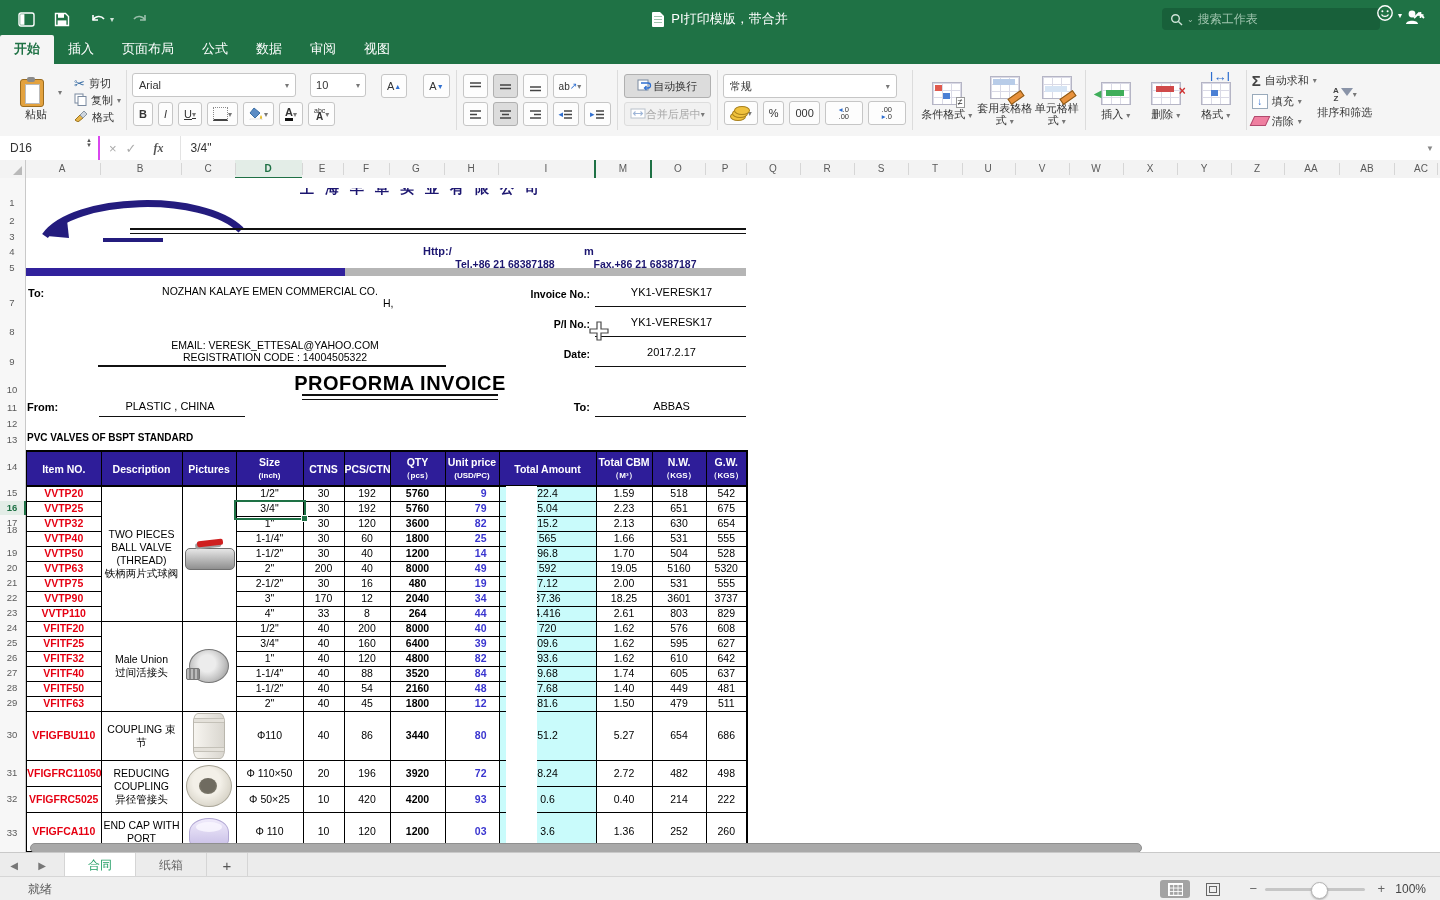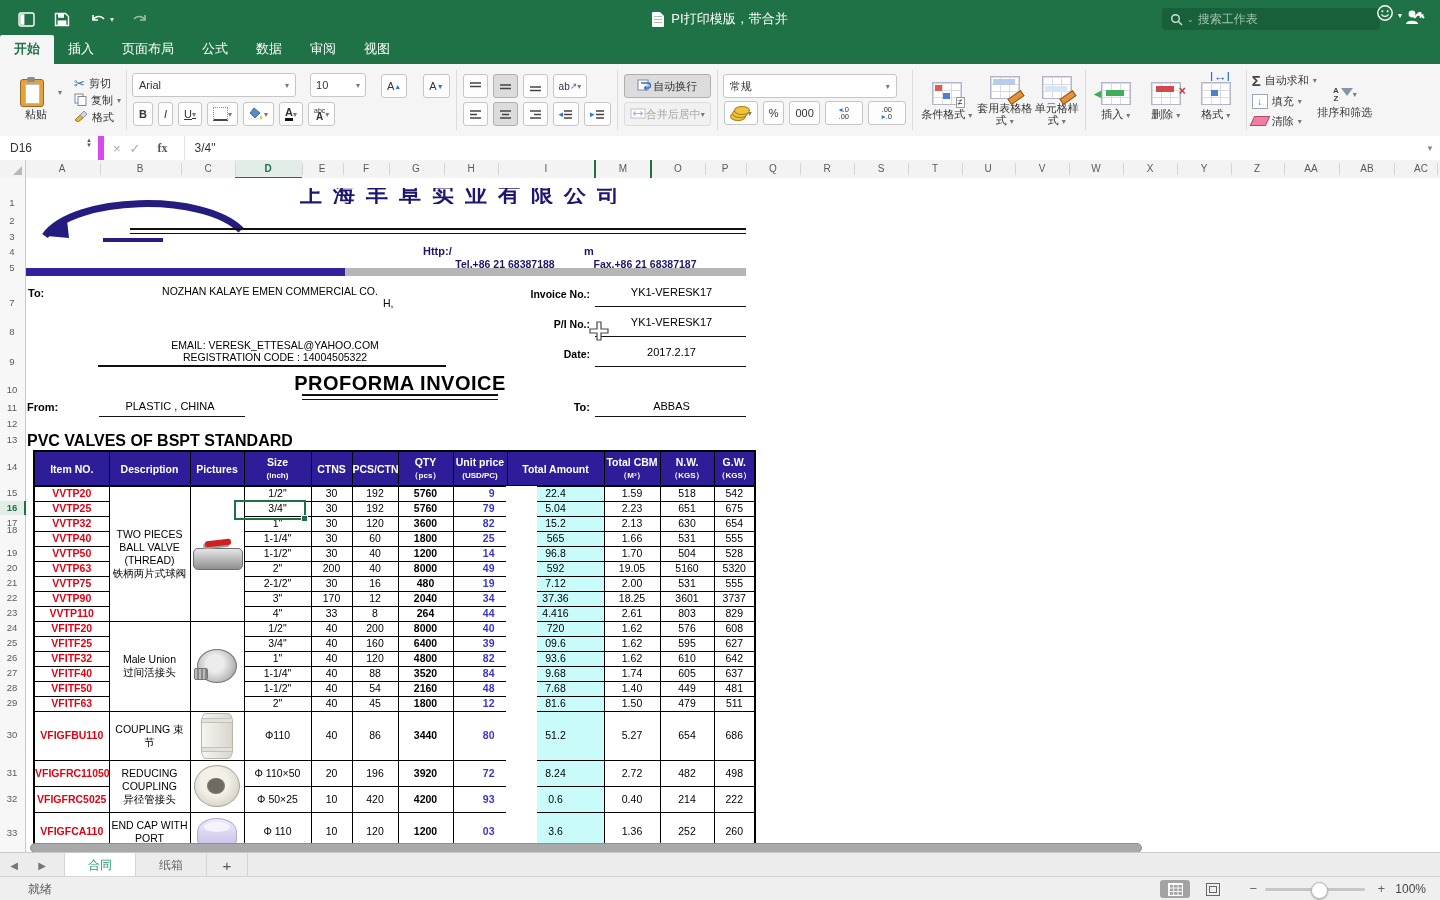--- a/index.html
+++ b/index.html
@@ -57,24 +57,24 @@
   .garrL{position:absolute;left:-8px;top:5px;color:#3fae5a;font-size:10px;}
   .gx{position:absolute;right:-6px;top:2px;color:#d03030;font-weight:bold;font-size:12px;}
   .garr{position:absolute;left:8px;top:-12px;color:#2f6fd0;font-size:13px;}
   .sigma{font-size:15px;font-weight:bold;color:#444;}
   .fico{display:inline-flex;width:14px;height:13px;border:1px solid #9ab;color:#2f6fd0;font-size:10px;align-items:center;justify-content:center;background:#fff;}
   .eraser{display:inline-block;width:14px;height:8px;background:#ef7fa0;border:1px solid #b04a6e;transform:skewX(-25deg);}
   .azf{display:inline-flex;flex-direction:column;font-size:8px;line-height:8px;font-weight:bold;color:#444;margin-right:2px;}
   .funnel{display:inline-block;width:0;height:0;border:6px solid transparent;border-top:8px solid #8a94a8;}
   
   .fbar{position:absolute;left:0;top:136px;width:1440px;height:24px;background:#fff;border-bottom:1px solid #cfcfcf;display:flex;align-items:center;font-size:12px;color:#333;}
-  .namebox{width:88px;height:24px;border-right:6px solid #d946ef;display:flex;align-items:center;padding-left:10px;position:relative;}
+  .namebox{width:88px;height:24px;border-right:2px solid #d946ef;display:flex;align-items:center;padding-left:10px;position:relative;}
   .spinner{position:absolute;right:6px;top:2px;display:flex;flex-direction:column;font-size:6px;color:#555;line-height:5px;}
   .fb-ico{color:#aaa;margin:0 9px;font-size:13px;}
-  .fx{font-family:"Liberation Serif",serif;font-weight:bold;color:#555;margin:0 8px;}
+  .fx{font-style:italic;font-family:"Liberation Serif",serif;font-weight:bold;color:#555;margin:0 8px;}
   .fb-val{margin-left:8px;border-left:1px solid #e3e3e3;padding-left:10px;height:24px;display:flex;align-items:center;}
   .fb-dd{position:absolute;right:6px;color:#888;font-size:8px;}
   
   .colstrip{position:absolute;left:0;top:160px;width:1440px;height:18px;background:#f3f3f3;border-bottom:1px solid #c9c9c9;}
   .collabel{position:absolute;top:0;width:30px;text-align:center;font-size:10px;color:#5a5a5a;line-height:18px;}
   .collabel.sel{color:#1e7145;font-weight:bold;}
   .colsel-bg{position:absolute;left:235px;top:0;width:67px;height:17px;background:#e3ede7;border-bottom:2px solid #1e7145;}
   .colline{position:absolute;top:3px;width:1px;height:12px;background:#d6d6d6;}
   .colmark{position:absolute;top:0;width:2px;height:18px;background:#1e7145;}
   .corner{position:absolute;left:0;top:0;width:25px;height:18px;border-right:1px solid #c9c9c9;}
@@ -84,21 +84,21 @@
   .rowlabel{position:absolute;left:0;width:24px;text-align:center;font-size:9.5px;color:#5a5a5a;}
   .rowlabel.sel{color:#1e7145;font-weight:bold;background:#e3ede7;border-right:2px solid #1e7145;}
   
   .abs{position:absolute;}
   .navy{color:#1c1670;}
   .ctr{text-align:center;}
   .blur{filter:blur(0.5px);}
   .uline{border-bottom:1.5px solid #111;}
   .dline{height:3px;border-top:2px solid #111;border-bottom:1px solid #111;}
   
-  #inv-table{position:absolute;left:25px;top:272px;border-collapse:collapse;table-layout:fixed;width:721px;background:#fff;z-index:2;border:2px solid #000;margin-left:8px;}
+  #inv-table{position:absolute;left:25px;top:272px;border-collapse:collapse;table-layout:fixed;width:721px;background:#fff;z-index:2;border:2px solid #000;}
   #inv-table th,#inv-table td{border:1px solid #000;padding:0;text-align:center;font-size:10.5px;overflow:hidden;line-height:13px;}
   #inv-table th{background:#2e1d99;color:#fff;font-weight:bold;border-bottom:2px solid #000;line-height:12px;}
   #inv-table th .sub{font-size:8px;font-weight:bold;}
   .c-item{color:#e60012;font-weight:bold;}
   .c-qty{font-weight:bold;}
   .c-unit{color:#3a35cf;font-weight:bold;text-align:right !important;padding-right:12px !important;}
   .c-total{background:#c9fbfb;}
   .c-desc{font-size:10px;line-height:12px;}
   .c-pic{vertical-align:middle;}
   td.thick{border-top-width:2px;}
@@ -575,21 +575,21 @@
   </div>
 
   <div class="sheet">
 
     <svg class="abs" style="left:33px;top:12px;z-index:2" width="215" height="52">
       <path d="M12 46 C40 6,170 2,208 40" fill="none" stroke="#241c7e" stroke-width="7"></path>
       <path d="M14 46 L34 30 L36 48 Z" fill="#241c7e"></path>
       <rect x="70" y="48" width="60" height="5" fill="#241c7e"></rect>
     </svg>
     <div class="abs navy bold" style="left:300px;top:10px;width:320px;height:16px;overflow:hidden;z-index:2">
-      <div style="margin-top:-8px;font-size:22px;letter-spacing:11px;white-space:nowrap">上海丰阜实业有限公司</div>
+      <div style="margin-top:-8px;font-size:14px;letter-spacing:11px;white-space:nowrap">上海丰阜实业有限公司</div>
     </div>
     <div class="abs dline" style="left:130px;top:50px;width:616px;z-index:2"></div>
     <div class="abs navy bold" style="left:423px;top:67px;font-size:11px;z-index:2">Http:/</div>
     <div class="abs navy bold" style="left:584px;top:67px;font-size:11px;z-index:2">m</div>
     <div class="abs navy bold ctr" style="left:390px;top:80px;width:230px;font-size:10.5px;z-index:2">Tel.+86 21 68387188</div>
     <div class="abs navy bold ctr" style="left:530px;top:80px;width:230px;font-size:10.5px;z-index:2">Fax.+86 21 68387187</div>
     <div class="abs" style="left:25px;top:90px;width:320px;height:8px;background:#31219c;z-index:2"></div>
     <div class="abs" style="left:345px;top:90px;width:401px;height:8px;background:#b5b5b5;z-index:2"></div>
 
     <div class="abs bold" style="left:28px;top:109px;font-size:11px;z-index:2">To:</div>
@@ -615,21 +615,21 @@
     <div class="abs bold ctr" style="left:285px;top:194px;width:230px;font-size:20px;letter-spacing:.5px;z-index:2">PROFORMA INVOICE</div>
     <div class="abs dline" style="left:302px;top:216px;width:196px;z-index:2"></div>
 
     <div class="abs bold" style="left:27px;top:223px;font-size:11px;z-index:2">From:</div>
     <div class="abs ctr" style="left:95px;top:222px;width:150px;font-size:11px;z-index:2">PLASTIC , CHINA</div>
     <div class="abs uline" style="left:99px;top:238px;width:146px;z-index:2"></div>
     <div class="abs bold" style="left:548px;top:223px;width:42px;text-align:right;font-size:11px;z-index:2">To:</div>
     <div class="abs ctr" style="left:597px;top:222px;width:149px;font-size:11px;z-index:2">ABBAS</div>
     <div class="abs uline" style="left:595px;top:238px;width:151px;z-index:2"></div>
 
-    <div class="abs bold" style="left:27px;top:254px;font-size:16px;z-index:2">PVC  VALVES OF BSPT  STANDARD</div>
+    <div class="abs bold" style="left:27px;top:254px;font-size:10px;z-index:2">PVC  VALVES OF BSPT  STANDARD</div>
 
     <table id="inv-table">
         <colgroup>
           <col style="width:75px">
           <col style="width:81px">
           <col style="width:54px">
           <col style="width:67px">
           <col style="width:41px">
           <col style="width:46px">
           <col style="width:55px">

